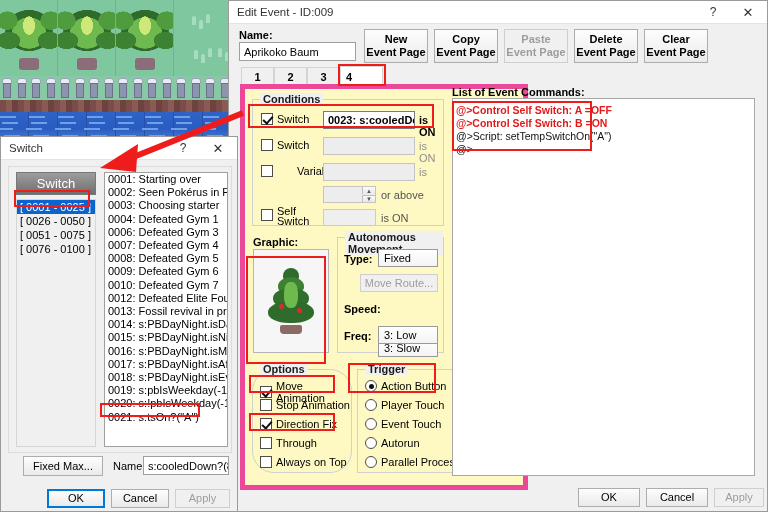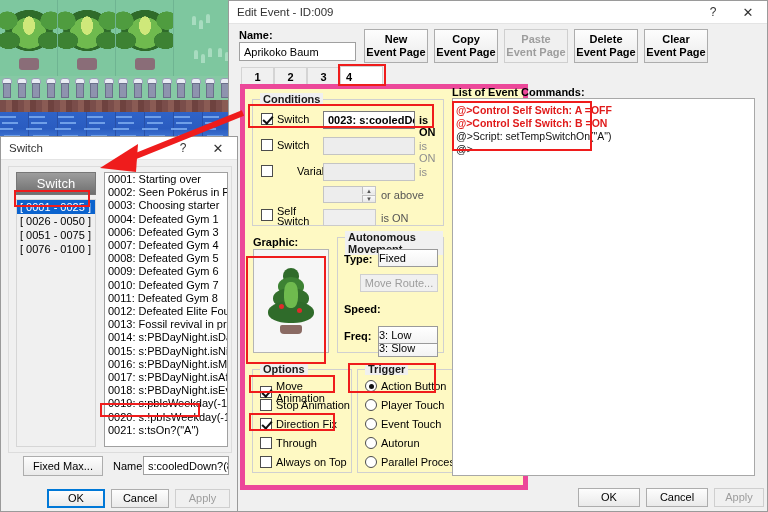--- a/index.html
+++ b/index.html
@@ -70,21 +70,21 @@
   .btn.plain { font-weight: normal; }
 
   .txtbox { background:#fff; border:1px solid #a0a0a0; font-size:11px; padding:2px 4px;
       display:flex; align-items:center; overflow:hidden; white-space:nowrap; }
 
   .combo { background:#ededed; border:1px solid #c4c4c4; display:flex; align-items:center;
       font-size:11px; padding-left:4px; position:relative; overflow:hidden; white-space:nowrap;}
   .combo.active { background:#fff; border-color:#7a7a7a; color:#000; font-weight:bold;}
 
   .dd { background:linear-gradient(180deg,#fff,#f3f3f3); border:1px solid #9a9a9a; display:flex;
-      align-items:center; font-size:11px; position:relative; }
+      align-items:center; padding-left:5px; font-size:11px; position:relative; }
   .dd.gray { background:#efefef; border-color:#cbcbcb; color:#9a9a9a; }
 
   .spin { background:#ededed; border:1px solid #c4c4c4; position:relative; }
   .spin .up,.spin .dn{position:absolute;right:0;width:13px;height:7px;background:linear-gradient(180deg,#fafafa,#e8e8e8);
      border-left:1px solid #c0c0c0; display:flex;align-items:center;justify-content:center;font-size:6px;color:#555;}
   .spin .up{top:0;} .spin .dn{bottom:0;border-top:1px solid #c0c0c0;}
 
   .chk { display:flex; align-items:center; font-size:11px; gap:4px; }
   .chk .box { width:12px; height:12px; background:#fff; border:1px solid #4c4c4c; flex:0 0 12px;
       position:relative; }
@@ -333,21 +333,21 @@
       <span class="legend">Autonomous Movement</span>
       <div class="lbl b" style="position:absolute;left:6px;top:15px;">Type:</div>
       <div class="dd" style="position:absolute;left:40px;top:11px;width:60px;height:18px;">Fixed</div>
       <div class="btn disabled plain" style="position:absolute;left:22px;top:36px;width:78px;height:18px;">Move Route...</div>
       <div class="lbl b" style="position:absolute;left:6px;top:65px;">Speed:</div>
       <div class="dd" style="position:absolute;left:40px;top:61px;width:60px;height:18px;margin-top:40px;">3: Slow</div>
       <div class="lbl b" style="position:absolute;left:6px;top:92px;">Freq:</div>
       <div class="dd" style="position:absolute;left:40px;top:88px;width:60px;height:18px;">3: Low</div>
     </div>
 
-    <div class="group" style="left:7px;top:280px;width:100px;height:104px;">
+    <div class="group" style="left:7px;top:280px;width:100px;height:104px;border-radius:22px;">
       <span class="legend">Options</span>
       <div class="chk" style="position:absolute;left:7px;top:10px;">
         <span class="box checked"></span>
         <span>Move Animation</span>
       </div>
       <div class="chk" style="position:absolute;left:7px;top:29px;">
         <span class="box"></span>
         <span>Stop Animation</span>
       </div>
       <div class="chk" style="position:absolute;left:7px;top:48px;">
@@ -424,21 +424,20 @@
       <div class="listbox" style="position:absolute;left:95px;top:5px;width:124px;height:275px;">
         <div class="li">0001: Starting over</div>
         <div class="li">0002: Seen Pokérus in Poké C…</div>
         <div class="li">0003: Choosing starter</div>
         <div class="li">0004: Defeated Gym 1</div>
         <div class="li">0006: Defeated Gym 3</div>
         <div class="li">0007: Defeated Gym 4</div>
         <div class="li">0008: Defeated Gym 5</div>
         <div class="li">0009: Defeated Gym 6</div>
         <div class="li">0010: Defeated Gym 7</div>
-        <div class="li">0011: Defeated Gym 8</div>
         <div class="li">0012: Defeated Elite Four</div>
         <div class="li">0013: Fossil revival in progres…</div>
         <div class="li">0014: s:PBDayNight.isDay?</div>
         <div class="li">0015: s:PBDayNight.isNight?</div>
         <div class="li">0016: s:PBDayNight.isMorning</div>
         <div class="li">0017: s:PBDayNight.isAfterno</div>
         <div class="li">0018: s:PBDayNight.isEvening</div>
         <div class="li">0019: s:pbIsWeekday(-1,2,4,</div>
         <div class="li">0020: s:!pbIsWeekday(-1,2,4</div>
         <div class="li">0021: s:tsOn?("A")</div>

